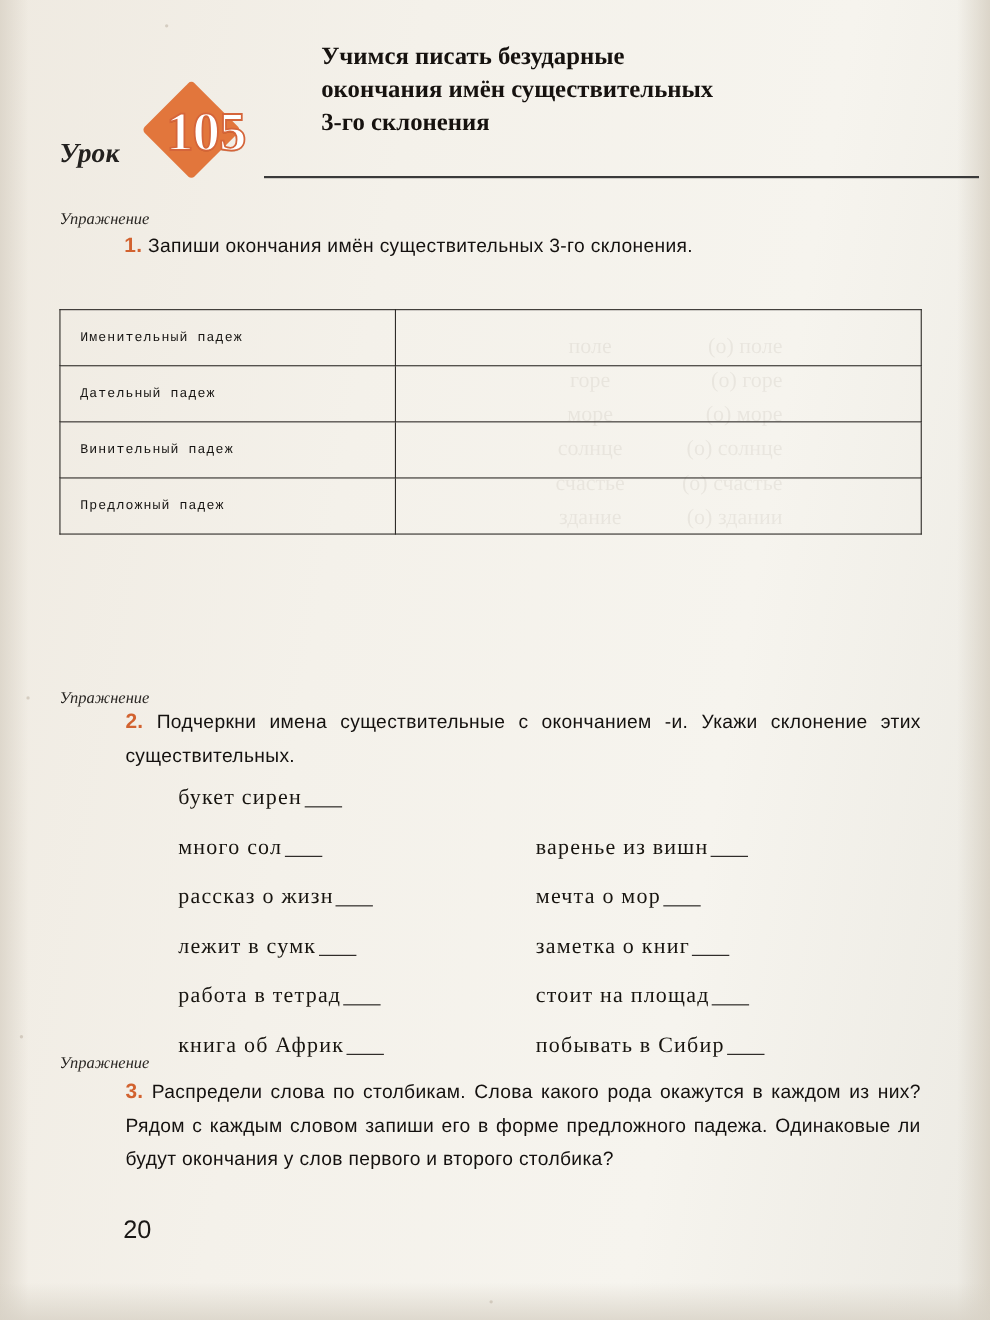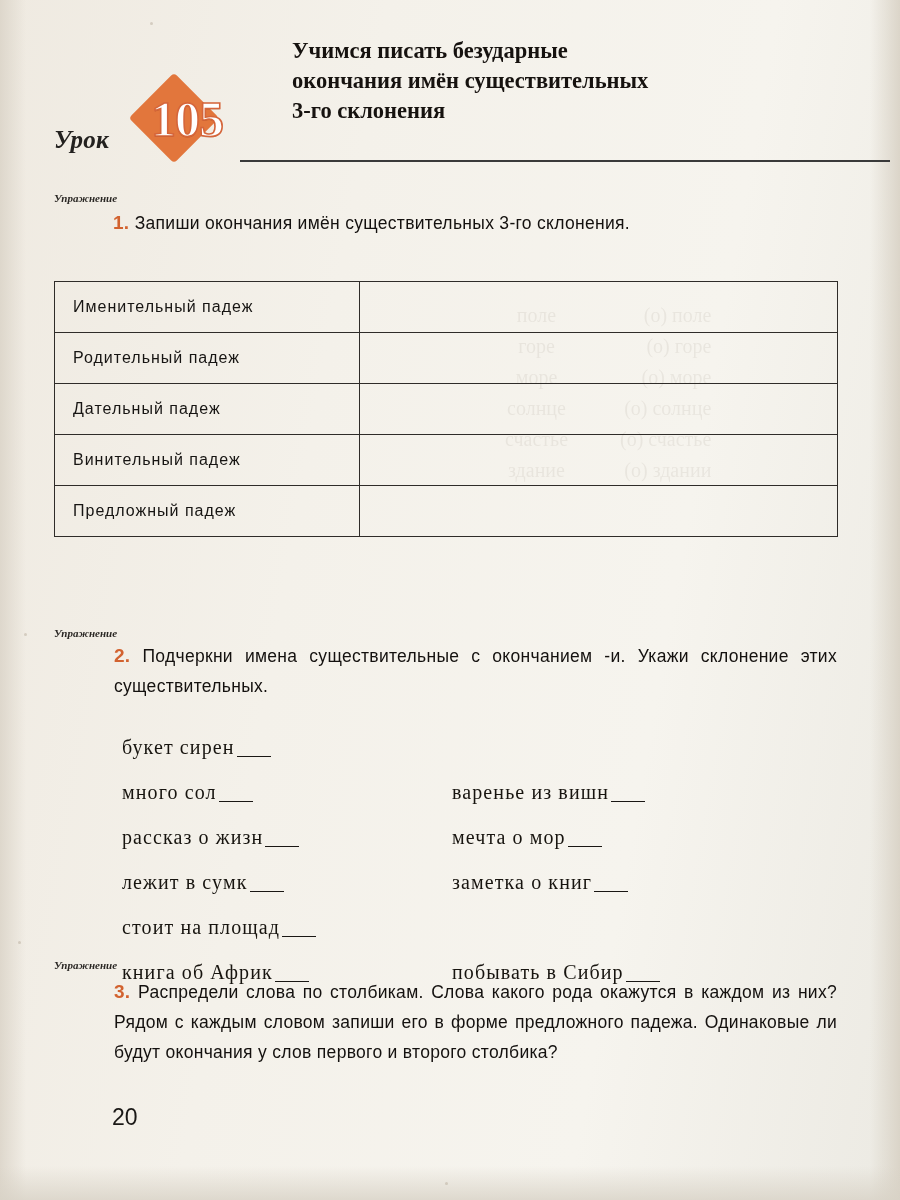--- a/index.html
+++ b/index.html
@@ -141,22 +141,22 @@
     width: 650px;
     height: 2px;
     background: #3a3a3a;
   }
 
   
   .ex-label {
     position: absolute;
     font-family: "Liberation Serif", serif;
     font-style: italic;
-    font-weight: bold;
-    font-size: 11px;
+    font-weight: normal;
+    font-size: 15px;
     color: #2a2724;
   }
   .ex-num {
     font-family: "Liberation Sans", sans-serif;
     font-weight: bold;
     font-size: 19px;
     color: #d2622f;
   }
   .ex-text {
     position: absolute;
@@ -174,43 +174,44 @@
     left: 54px;
     top: 281px;
     width: 783px;
     border-collapse: collapse;
     table-layout: fixed;
   }
   .case-table td {
     border: 1.6px solid #2f2c29;
     height: 50px;
     padding: 0 0 0 18px;
-    font-family: Liberation Sans, sans-serif;
-    font-size: 16px;
+    font-family: Liberation Mono, monospace;
+    font-size: 12px;
     color: #171513;
     letter-spacing: 1px;
     vertical-align: middle;
   }
   .case-table td.answer {
     padding: 0;
   }
   .case-table col.c1 { width: 305px; }
   .case-table col.c2 { width: 478px; }
 
   
   .phrases {
     position: absolute;
     left: 122px;
     top: 714px;
     width: 700px;
   }
   .phrase-row {
     display: flex;
     height: 45px;
-    align-items: flex-end;
+    align-items: flex-start;
+    margin-left: 40px;
   }
   .phrase {
     font-family: "Liberation Serif", serif;
     font-size: 20px;
     letter-spacing: 1.1px;
     color: #17140f;
     white-space: pre;
   }
   .phrase .blank {
     display: inline-block;
@@ -289,24 +290,20 @@
   </div>
 
   <table class="case-table">
     <colgroup>
         <col class="c1">
         <col class="c2">
       </colgroup>
     <tbody>
       <tr>
         <td>Именительный падеж</td>
-        <td class="answer"></td>
-      </tr>
-      <tr>
-        <td>Родительный падеж</td>
         <td class="answer"></td>
       </tr>
       <tr>
         <td>Дательный падеж</td>
         <td class="answer"></td>
       </tr>
       <tr>
         <td>Винительный падеж</td>
         <td class="answer"></td>
       </tr>
@@ -333,20 +330,21 @@
     </div>
     <div class="phrase-row">
       <div class="phrase col-a"><span>рассказ о жизн</span><span class="blank"></span></div>
       <div class="phrase col-b"><span>мечта о мор</span><span class="blank"></span></div>
     </div>
     <div class="phrase-row">
       <div class="phrase col-a"><span>лежит в сумк</span><span class="blank"></span></div>
       <div class="phrase col-b"><span>заметка о книг</span><span class="blank"></span></div>
     </div>
     <div class="phrase-row">
+      <div class="phrase col-a"><span>работа в тетрад</span><span class="blank"></span></div>
       <div class="phrase col-b"><span>стоит на площад</span><span class="blank"></span></div>
     </div>
     <div class="phrase-row">
       <div class="phrase col-a"><span>книга об Африк</span><span class="blank"></span></div>
       <div class="phrase col-b"><span>побывать в Сибир</span><span class="blank"></span></div>
     </div>
   </div>
 
   <div class="ex-label" style="left:54px; top:959px;">Упражнение</div>
   <div class="ex-text" style="left:54px; top:977px; width:783px; padding-left:60px; box-sizing:border-box;">

